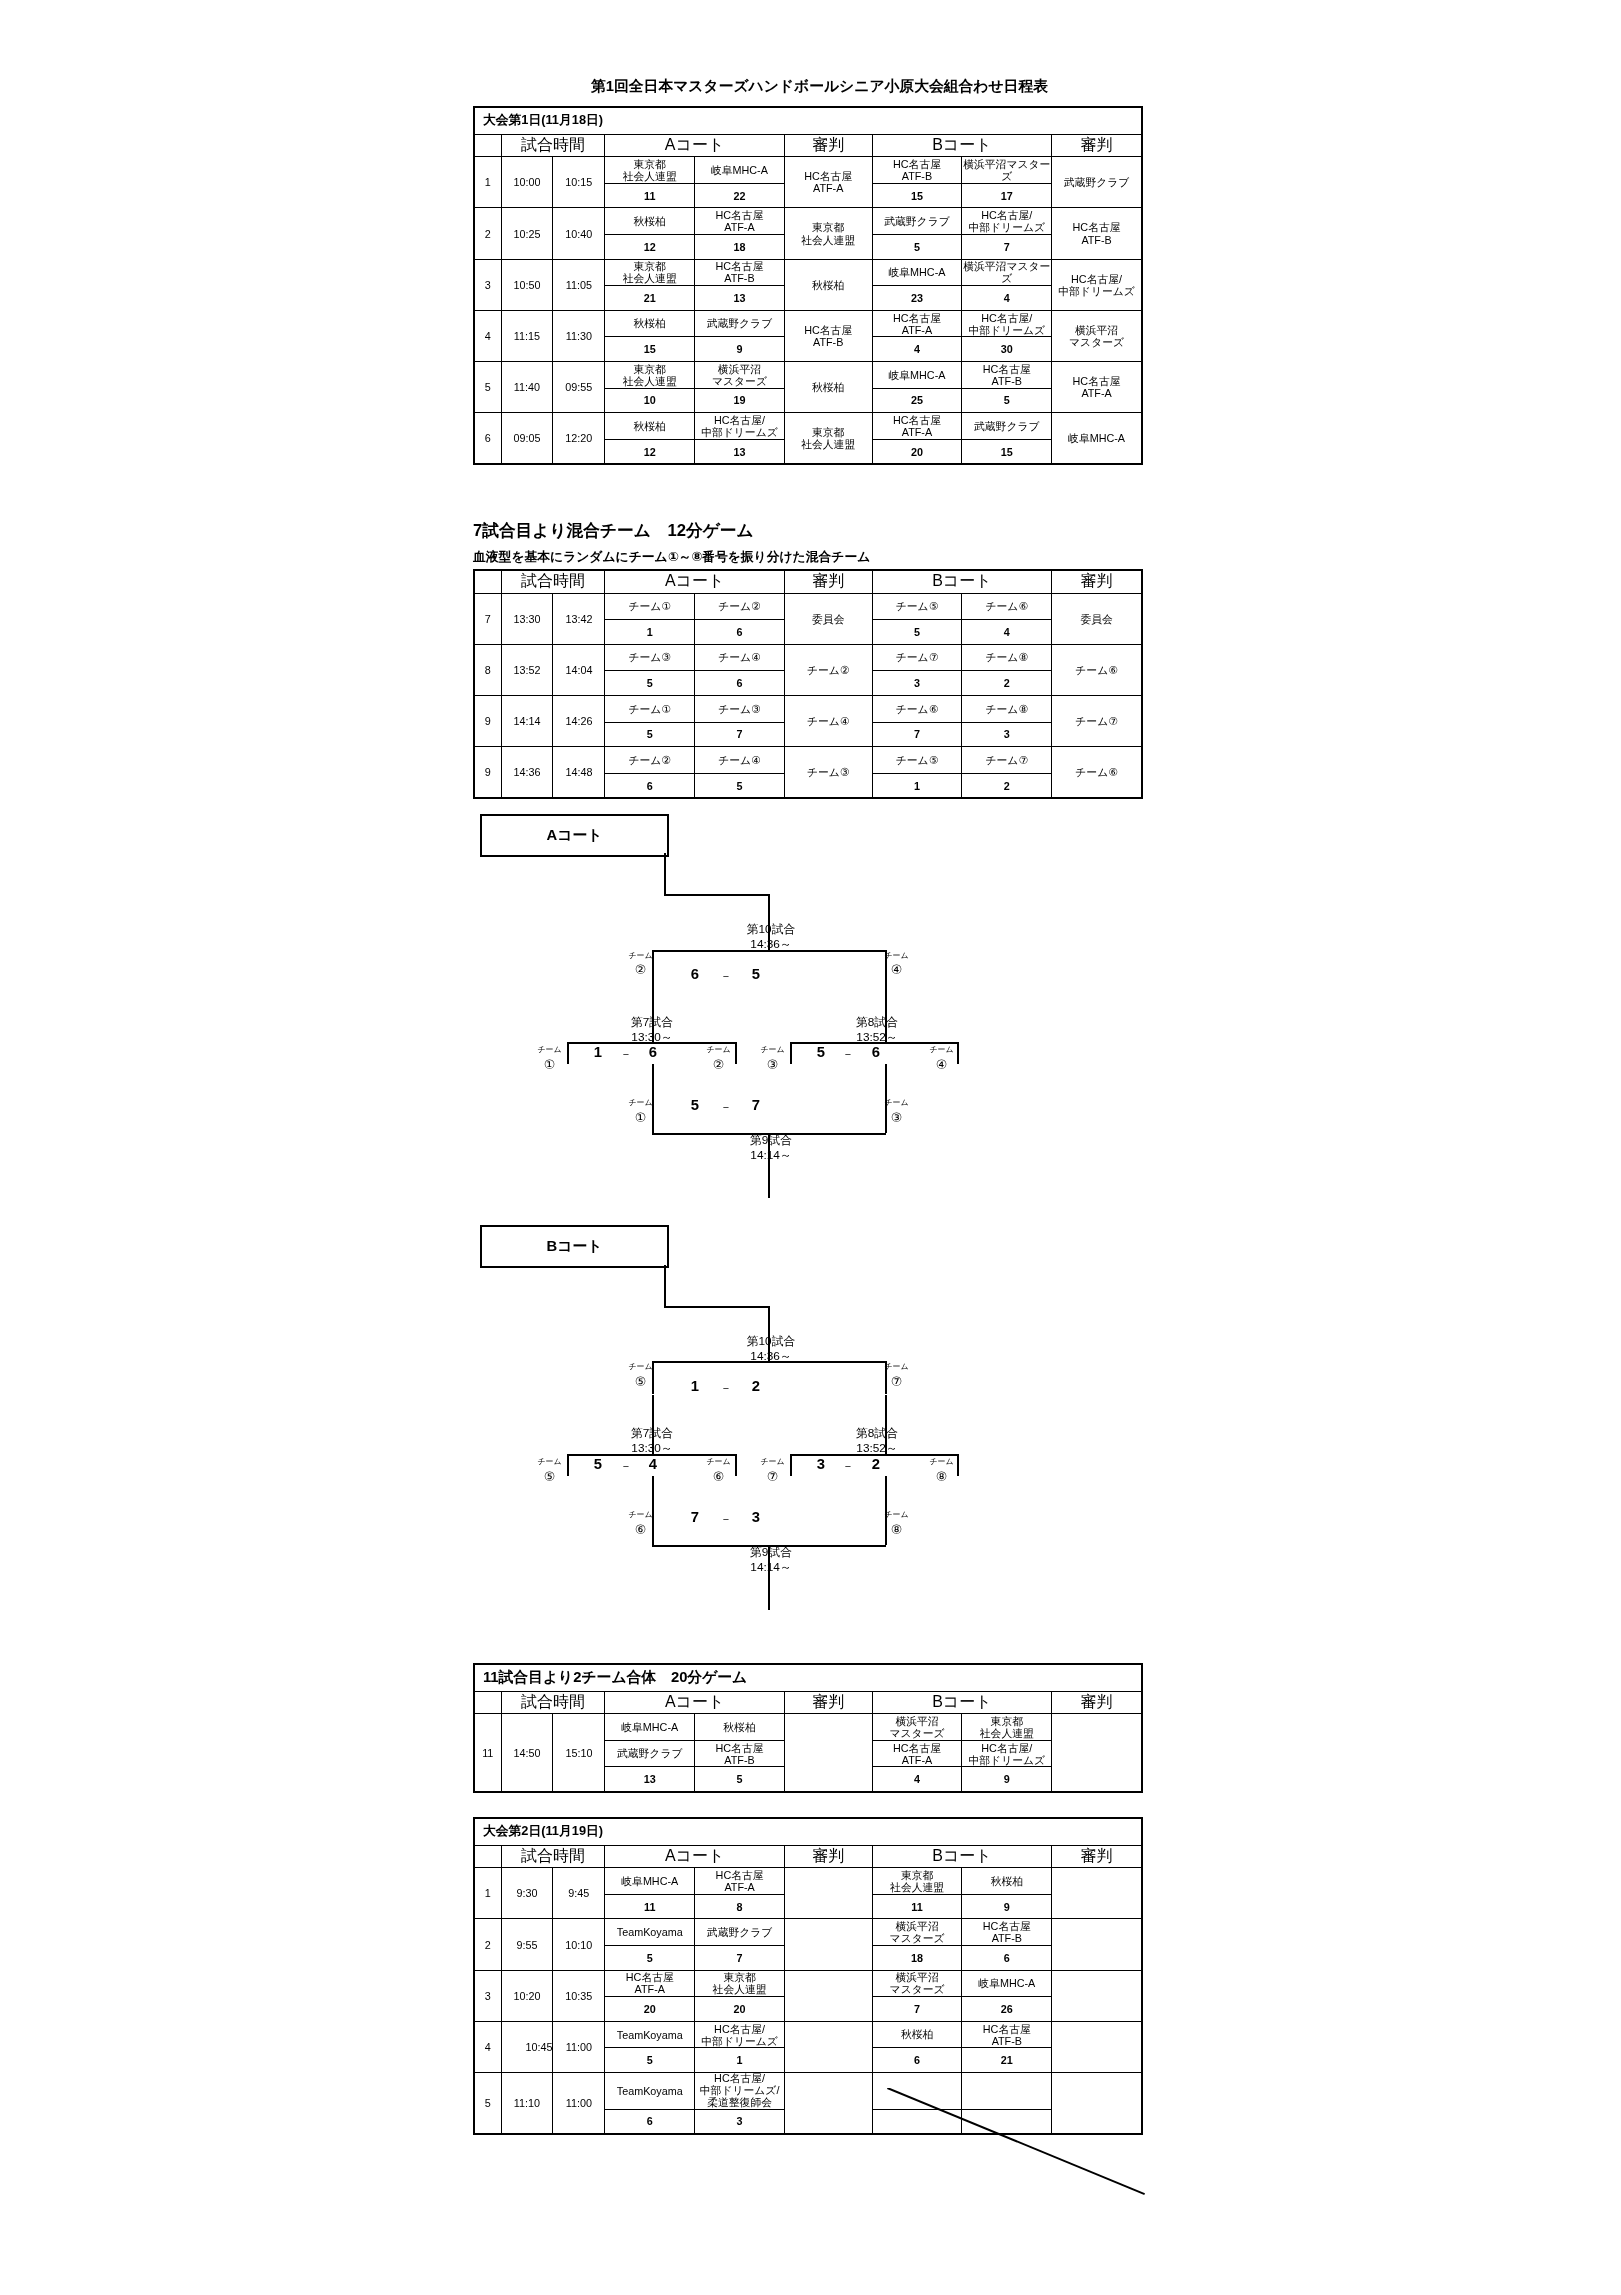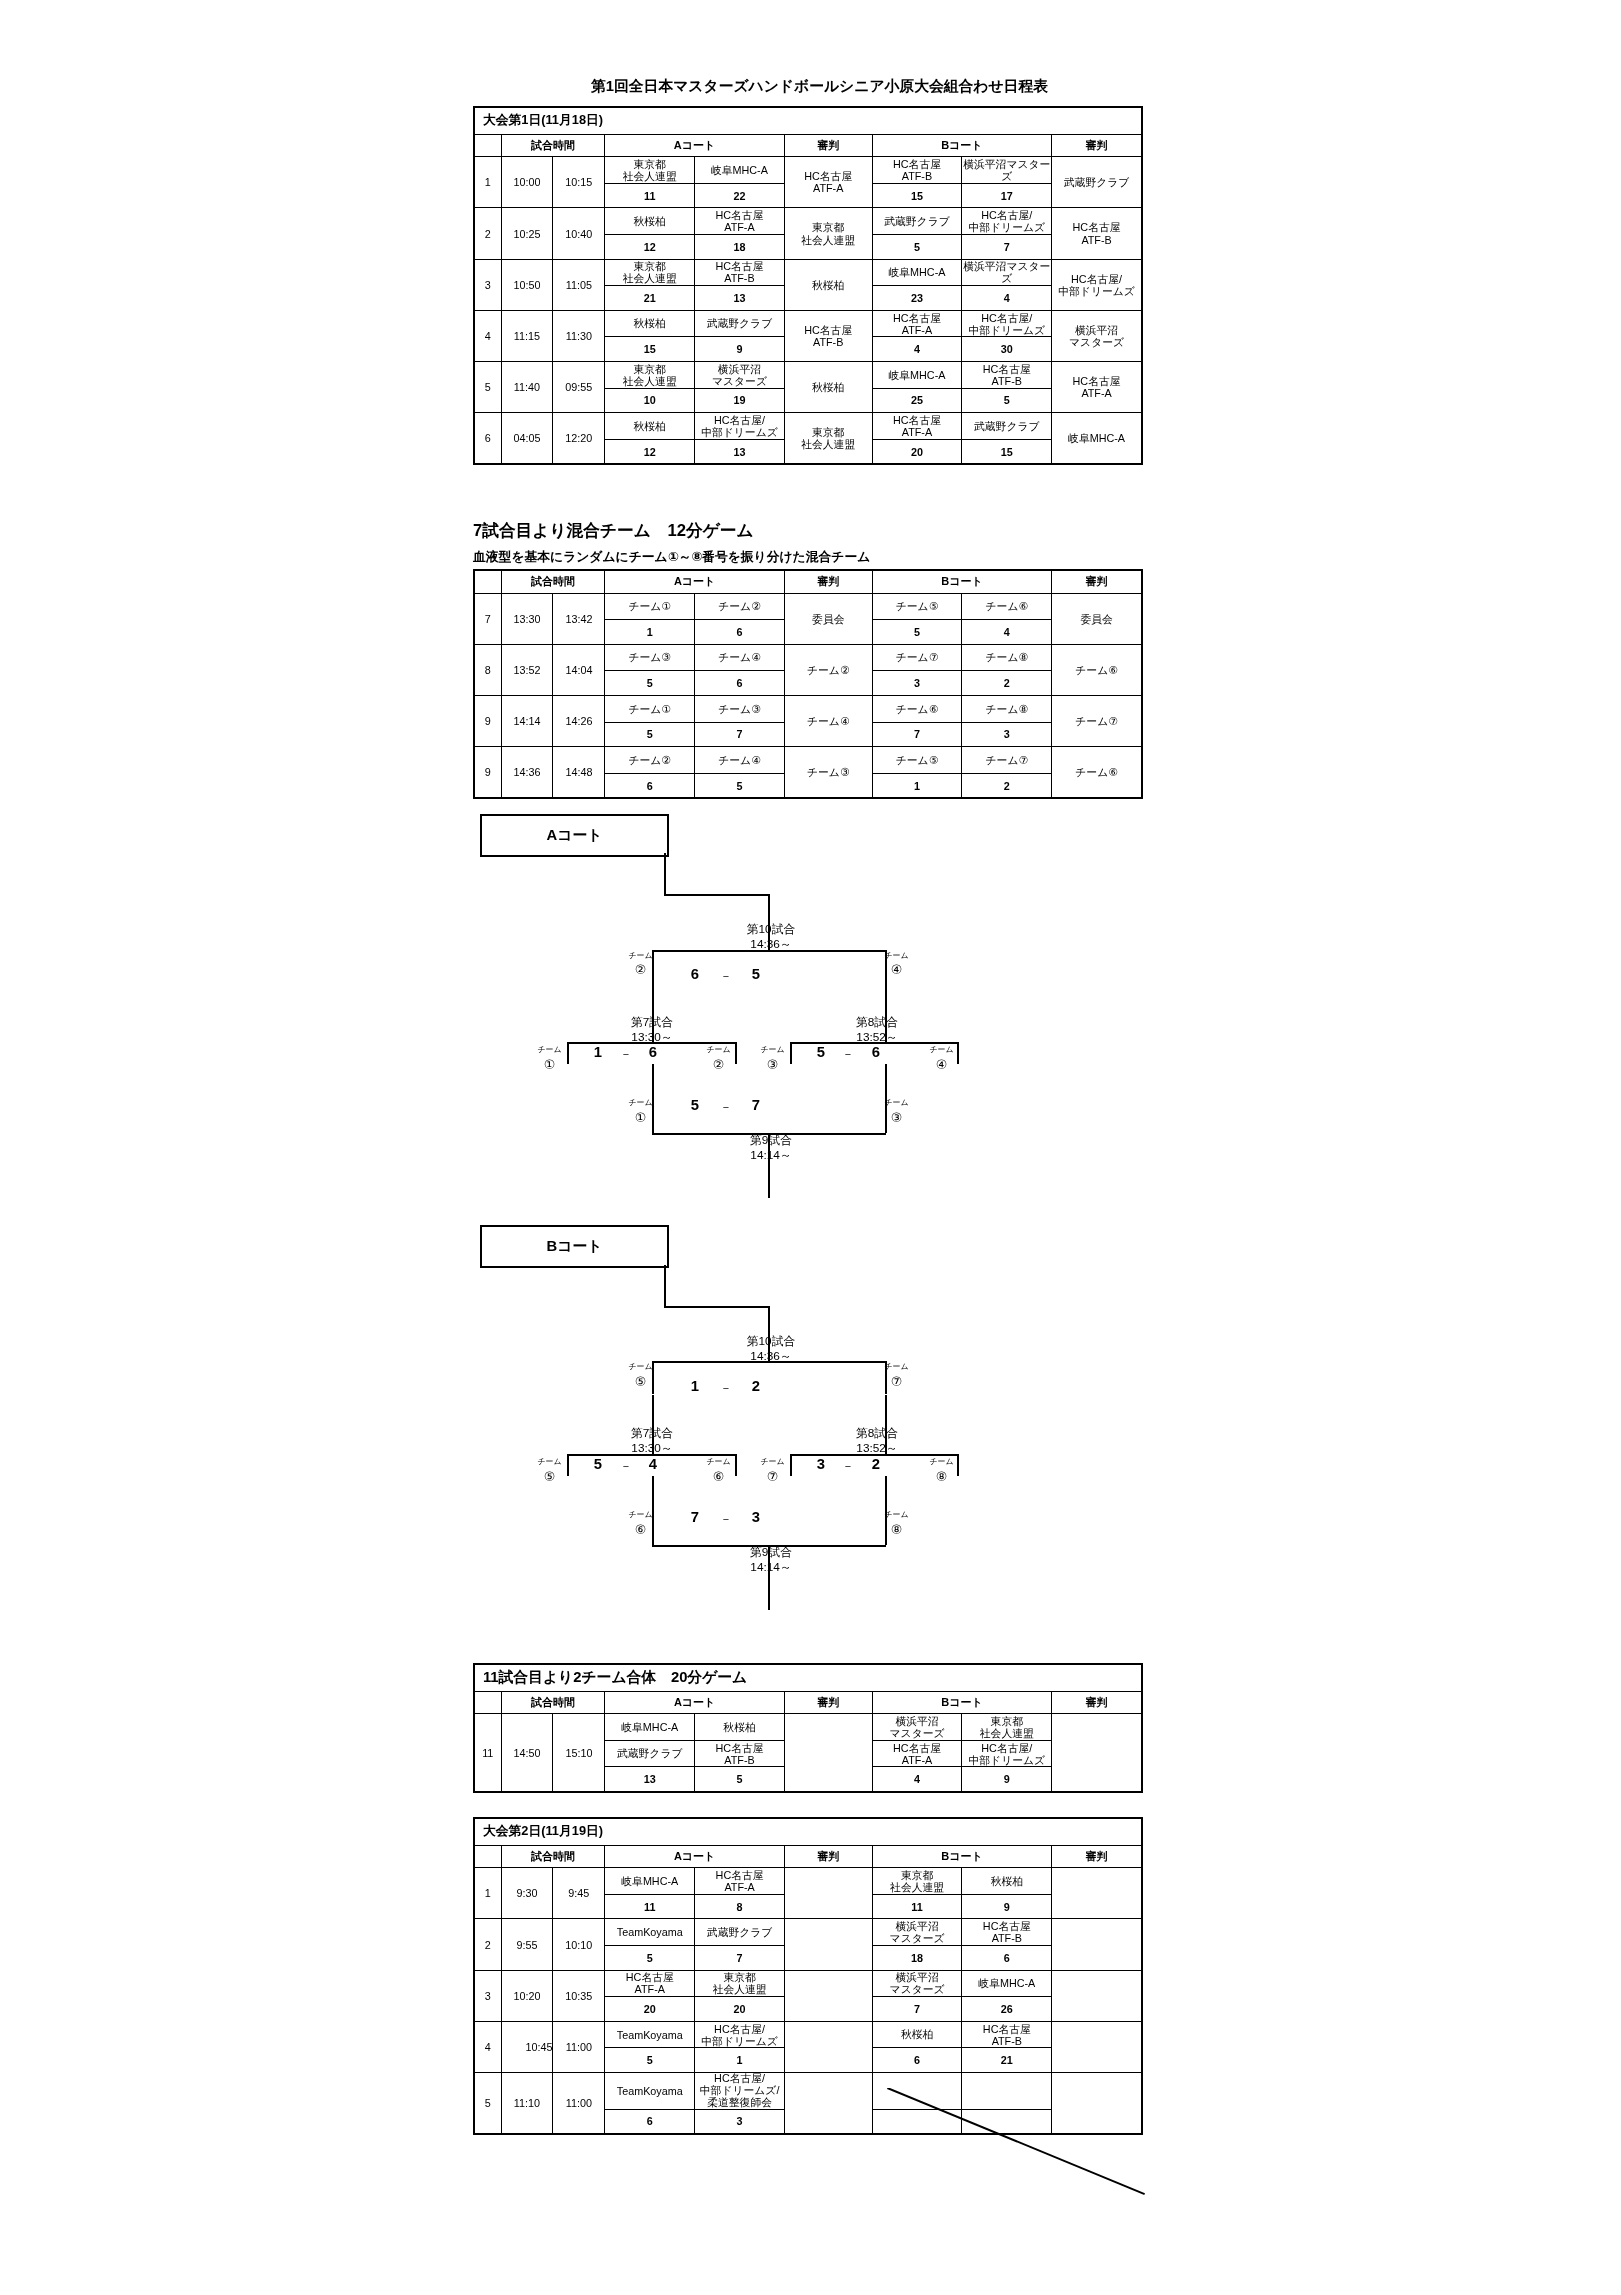--- a/index.html
+++ b/index.html
@@ -3,21 +3,21 @@
 <meta charset="utf-8">
 <style>
   html,body{margin:0;padding:0;background:#fff;}
   body{width:1621px;font-family:"Liberation Sans","DejaVu Sans",sans-serif;color:#000;}
   .page{position:relative;width:1621px;height:2295px;}
   .title{position:absolute;left:591px;top:77px;font-size:14.8px;font-weight:bold;}
   table{border-collapse:collapse;}
   .tbl{position:absolute;border:2px solid #000;}
   .tbl td,.tbl th{border:1px solid #000;font-size:10.8px;text-align:center;vertical-align:middle;padding:0;}
   .daybar td{font-size:12.8px;font-weight:bold;text-align:left;padding-left:7.9px;height:25.6px;border:1px solid #000;}
-  .hdr td{height:21.7px;font-size:11px;font-weight:bold;}
+  .hdr td{height:21.7px;font-size:16px;}
   .teamcell{font-size:10.8px;line-height:1.15;}
   .small{font-size:8.9px;line-height:1.12;}
   .xsmall{font-size:7.9px;line-height:1.1;}
   .score{font-size:12.8px;font-weight:bold;height:23.6px;}
   .no{font-size:10.8px;}
   .sect{position:absolute;font-size:16.7px;font-weight:bold;}
   .subnote{position:absolute;font-size:12.8px;font-weight:bold;}
   .boxlabel{position:absolute;border:2px solid #000;font-size:14.8px;font-weight:bold;
             display:flex;align-items:center;justify-content:center;background:#fff;}
   .ln{position:absolute;background:#000;}
@@ -133,21 +133,21 @@
           <td class="small" rowspan="2" style="width:89px;">HC名古屋<br>ATF-A</td>
         </tr>
         <tr>
           <td class="score">10</td>
           <td class="score">19</td>
           <td class="score">25</td>
           <td class="score">5</td>
         </tr>
         <tr>
           <td class="no" rowspan="2" style="width:25.6px;">6</td>
-          <td rowspan="2" style="width:51px;">04:05</td>
+          <td rowspan="2" style="width:51px;">09:05</td>
           <td rowspan="2" style="width:51px;">12:20</td>
           <td class="teamcell" style="width:89px;height:25.6px;">秋桜柏</td>
           <td class="small" style="width:89px;">HC名古屋/<br>中部ドリームズ</td>
           <td class="small" rowspan="2" style="width:87px;">東京都<br>社会人連盟</td>
           <td class="small" style="width:89px;">HC名古屋<br>ATF-A</td>
           <td class="teamcell" style="width:89px;">武蔵野クラブ</td>
           <td class="teamcell" rowspan="2" style="width:89px;">岐阜MHC-A</td>
         </tr>
         <tr>
           <td class="score">12</td>

